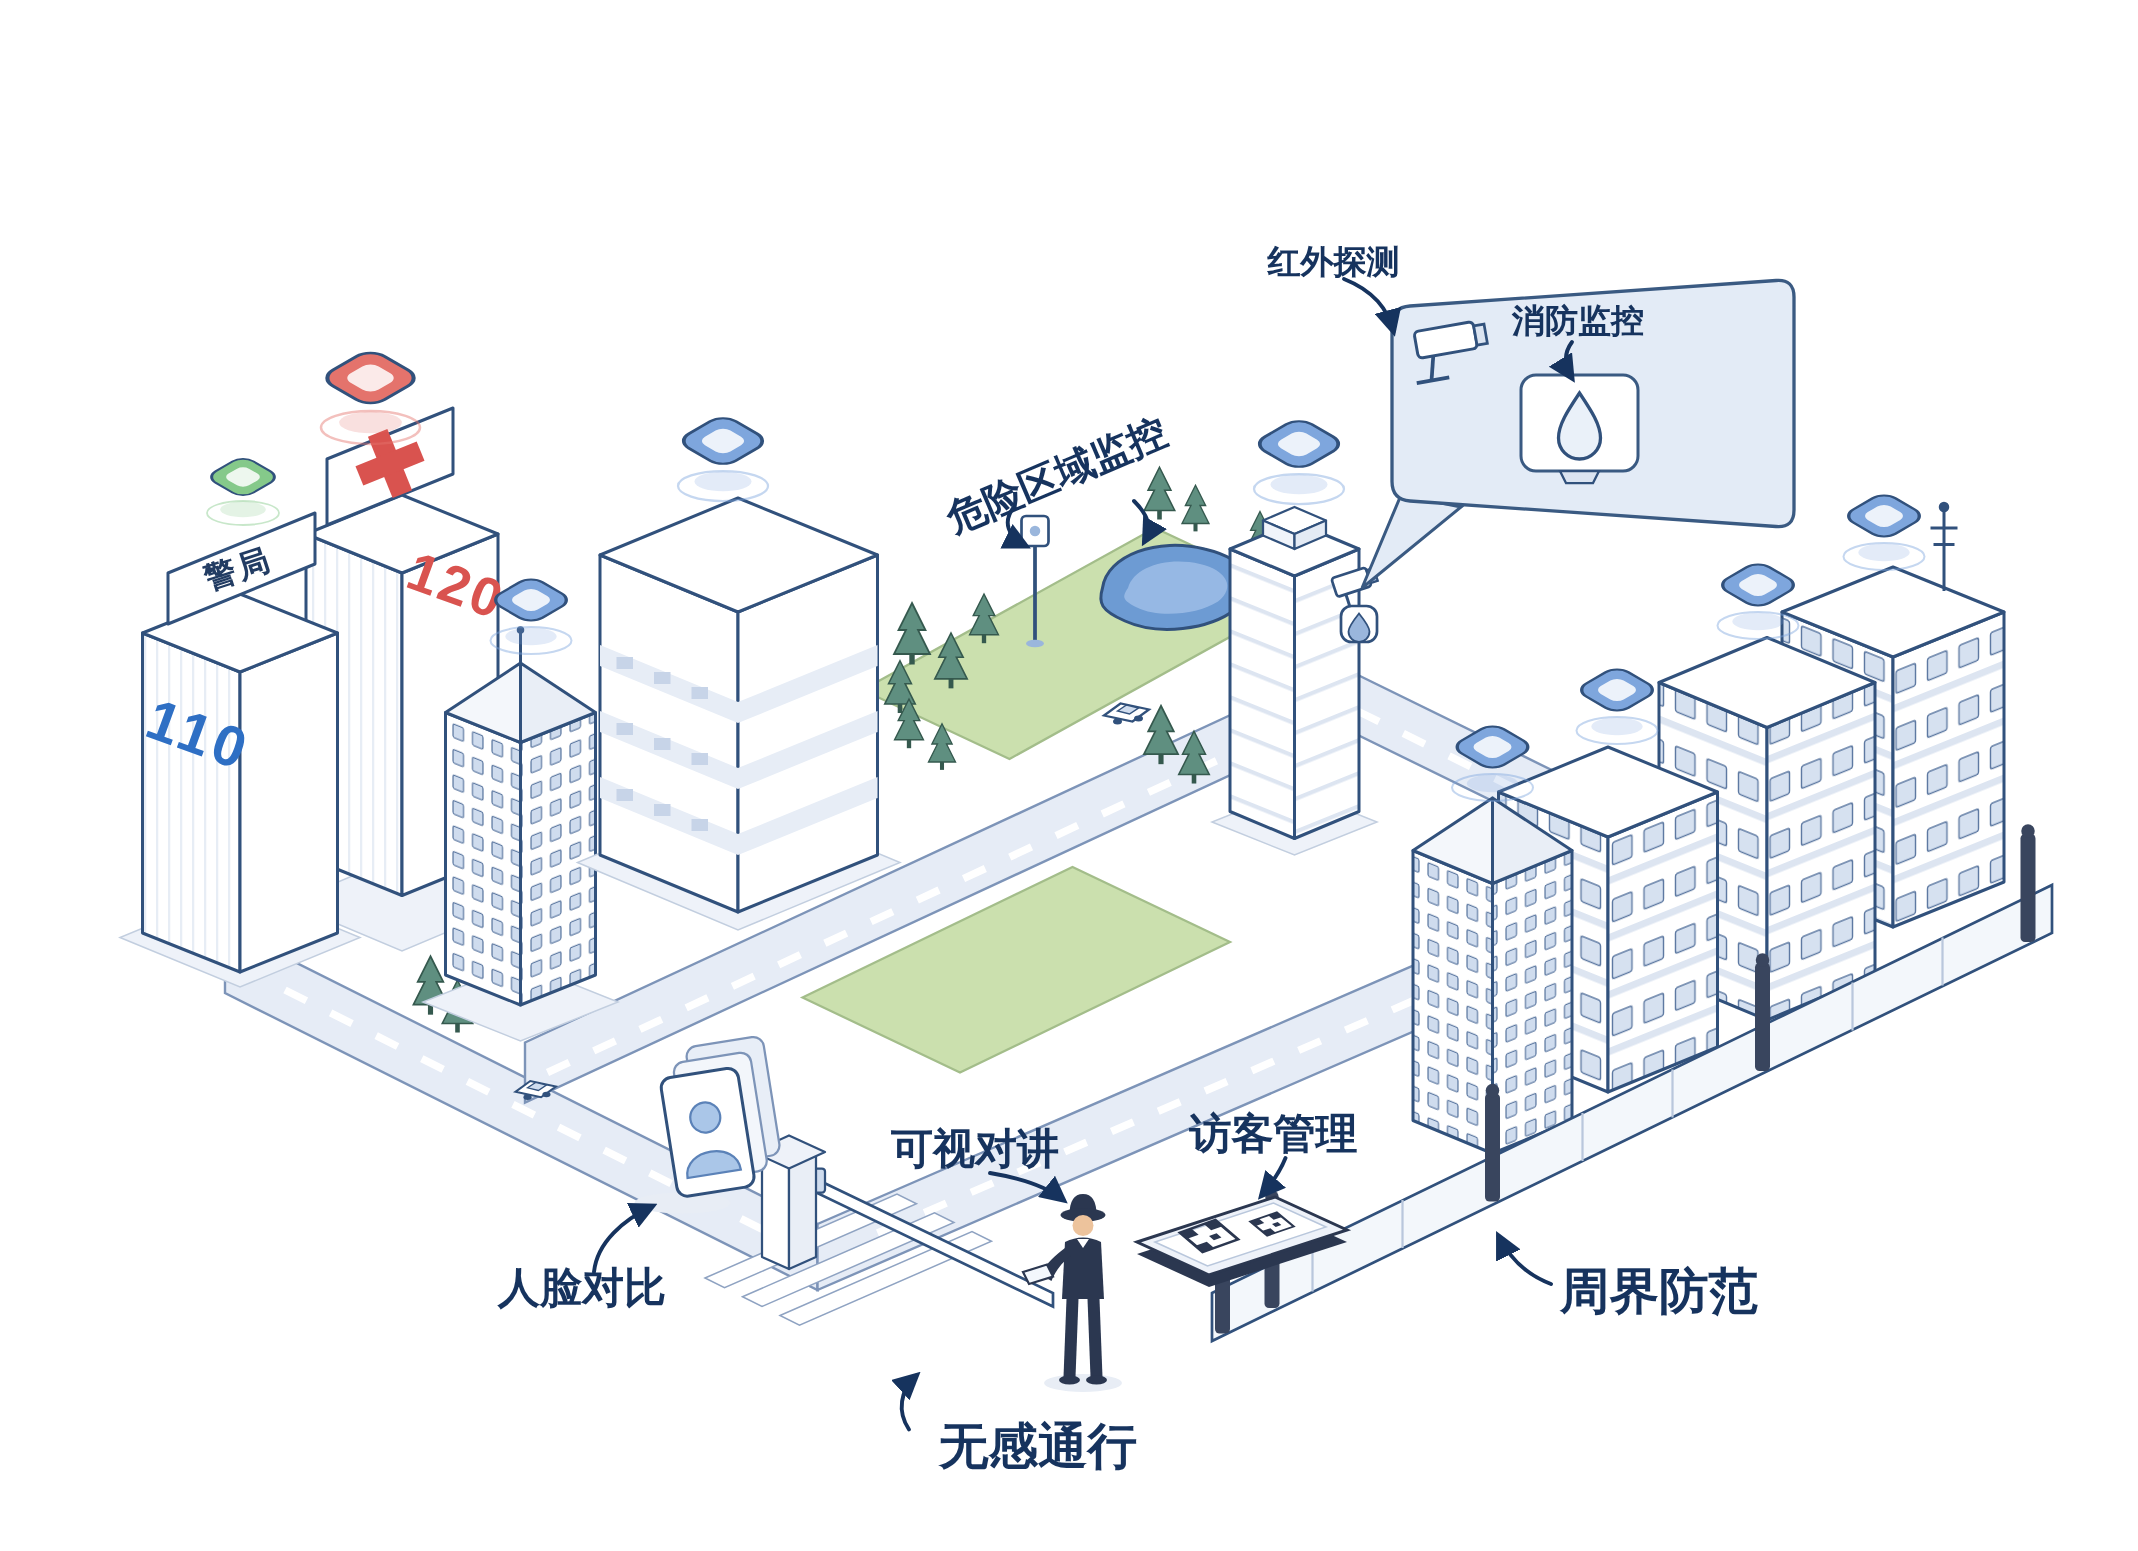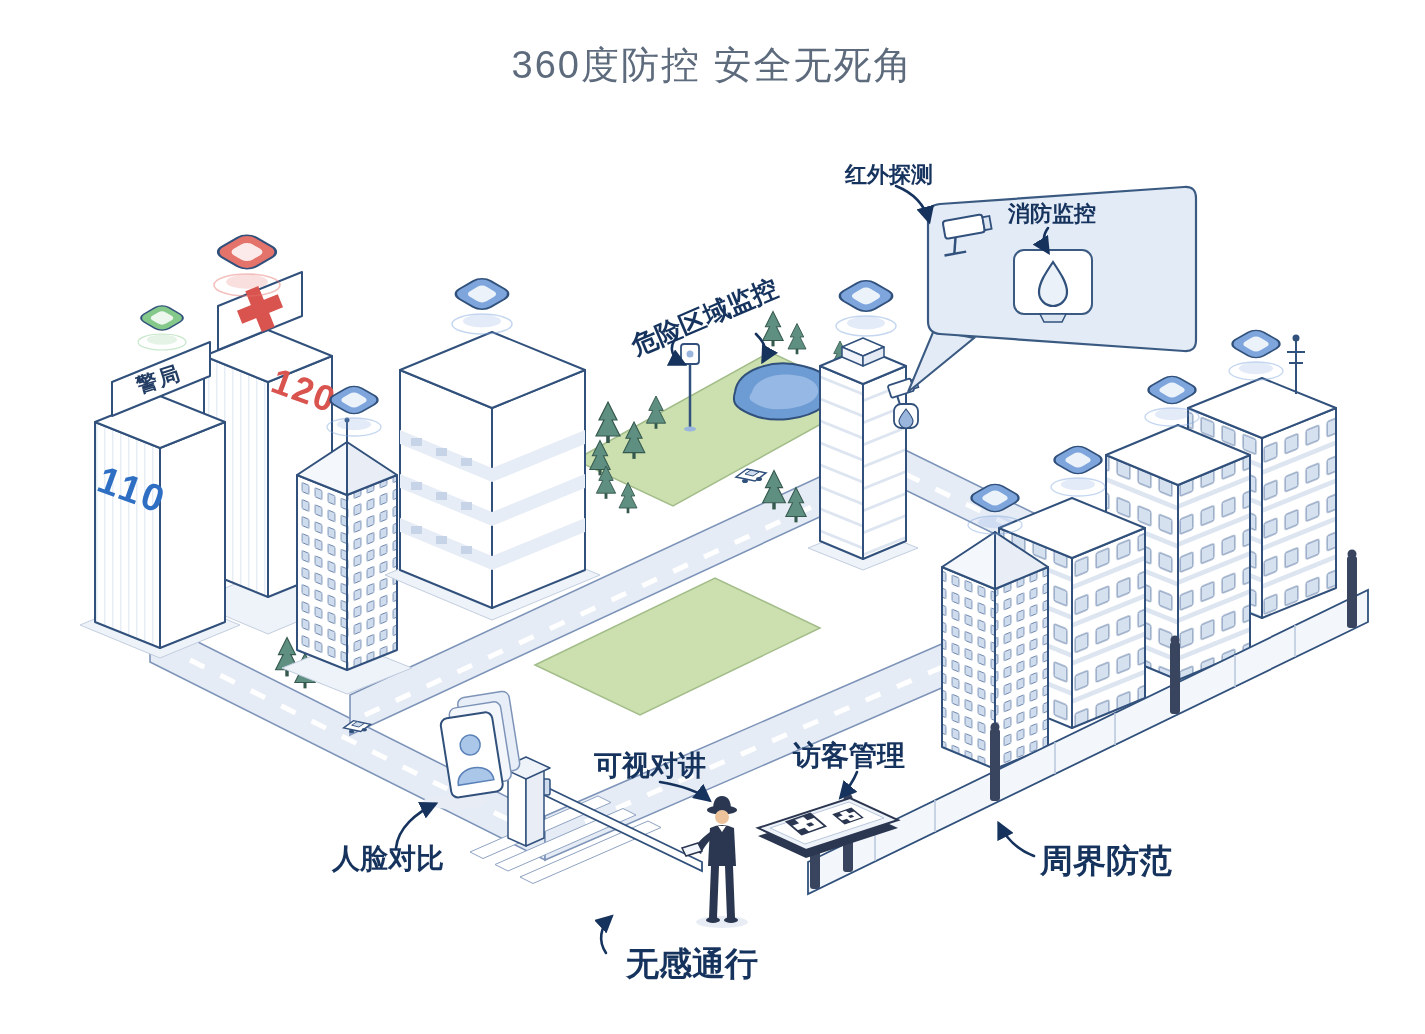--- a/index.html
+++ b/index.html
@@ -19,21 +19,20 @@
   .lbl-lg{font-size:33px;}
   .arrow{fill:none;stroke:#16335e;stroke-width:2.6;stroke-linecap:round;marker-end:url(#ah);}
   .grass{fill:#cbe0ae;stroke:#a3bd8a;stroke-width:1.5;}
   .band{fill:#e7edf6;}
   .win{fill:#c7d4e8;}
 </style>
 </head>
 <body>
 
 <div class="page">
-  <div class="title">360度防控 安全无死角</div>
 
   <svg width="1425" height="1034" viewBox="0 0 1425 1034">
     <defs>
       <marker id="ah" viewBox="0 0 10 10" refX="8" refY="5" markerWidth="7" markerHeight="7" orient="auto-start-reverse">
         <path d="M0,0 L10,5 L0,10 Z" fill="#16335e"></path>
       </marker>
       <pattern id="winL" width="13" height="17" patternUnits="userSpaceOnUse" patternTransform="skewY(22)">
         <rect width="13" height="17" fill="#ffffff"></rect>
         <rect x="3" y="3.5" width="7" height="9" rx="1" fill="#cfdcee" stroke="#5b77a0" stroke-width="0.8"></rect>
       </pattern>

